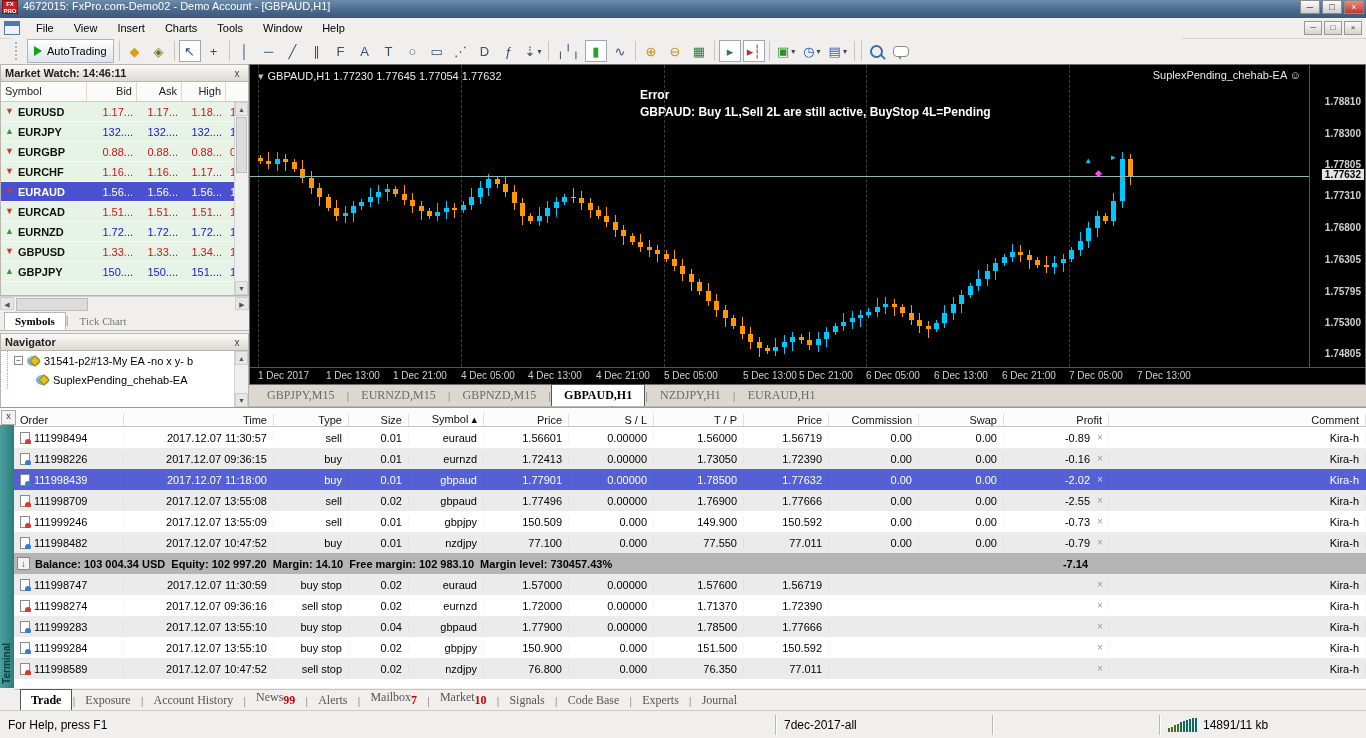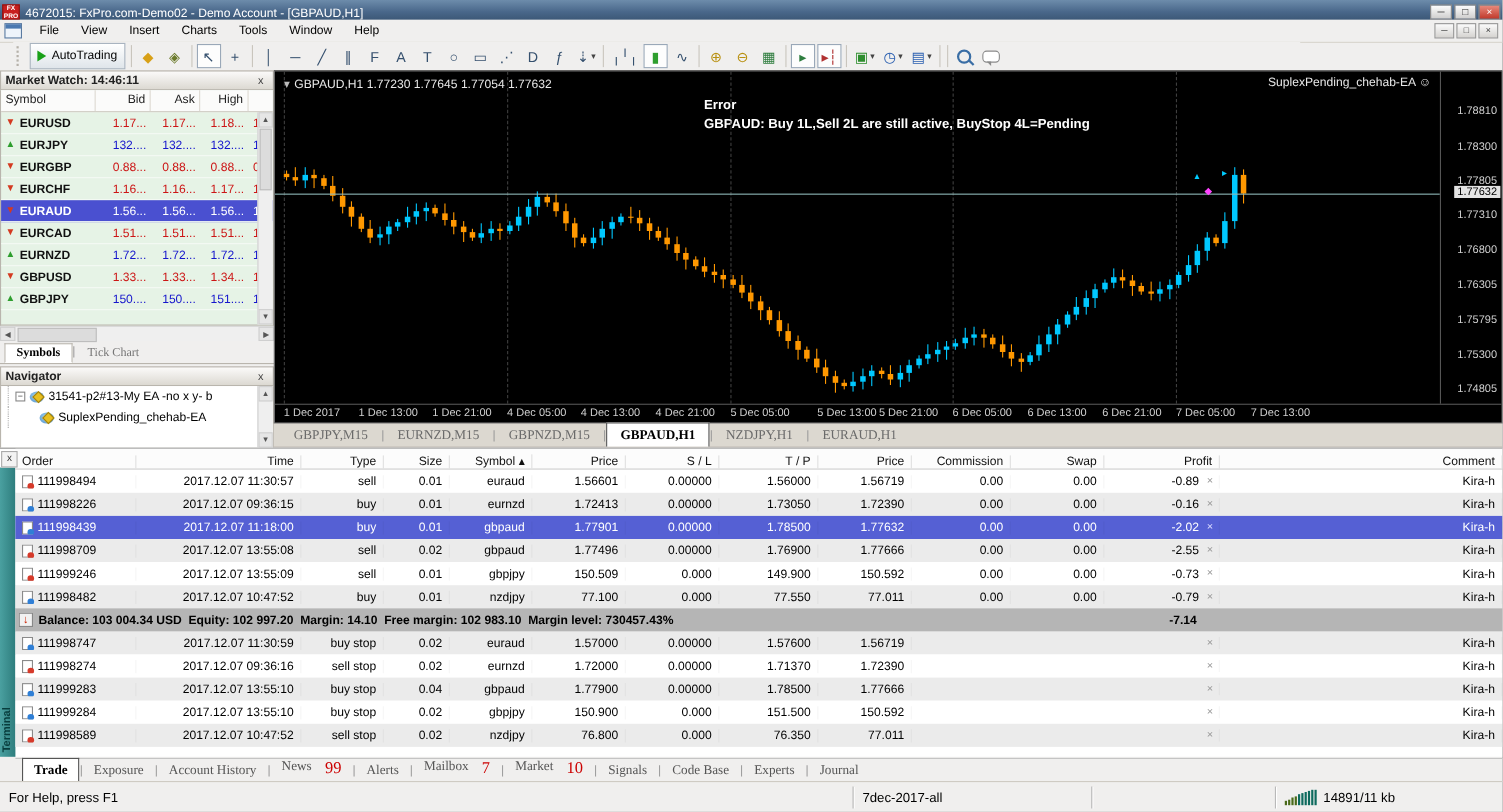--- a/index.html
+++ b/index.html
@@ -1,21 +1,21 @@
 <!DOCTYPE html>
 <html><head>
 <meta charset="utf-8">
 <style>
   html,body{margin:0;padding:0;background:#9a9a9a;}
   #app{position:relative;width:1366px;height:738px;overflow:hidden;background:#f0efee;
        font-family:"Liberation Sans",sans-serif;font-size:11px;color:#000;}
   
   .titlebar{position:absolute;left:0;top:0;width:1366px;height:18px;
     background:linear-gradient(180deg,#6d8cab 0%,#49678a 60%,#3c5877 100%);
-    color:#fff;display:flex;align-items:flex-end;padding:0 2px;box-sizing:border-box;}
+    color:#fff;display:flex;align-items:flex-start;padding:0 2px;box-sizing:border-box;}
   .fxlogo{width:16px;height:14px;background:#c81e1e;color:#fff;font-size:6px;font-weight:bold;
     line-height:7px;text-align:center;margin-right:5px;border:1px solid #8a1212;box-sizing:border-box;}
   .tb-title{flex:1;white-space:nowrap;overflow:hidden;font-size:11px;}
   .winbtns{display:flex;gap:2px;}
   .winbtn{width:20px;height:14px;background:linear-gradient(#fdfdfd,#cfcecd);border:1px solid #8a8a8a;
     font-size:9px;line-height:12px;text-align:center;color:#222;box-sizing:border-box;}
   .winbtn.close{background:linear-gradient(#e98b7d,#c0392b);color:#fff;}
   
   .menubar{position:absolute;left:0;top:18px;width:1366px;height:20px;background:#f0efee;
     border-bottom:1px solid #d8d4cc;display:flex;align-items:center;}
@@ -84,21 +84,21 @@
     box-sizing:border-box;background:#fff;color:#333;margin-right:4px;}
   .ea-ico{width:13px;height:10px;background:radial-gradient(circle at 40% 40%,#9ed2f2,#3e7fc1);
     border-radius:50%;position:relative;margin-right:4px;flex:0 0 13px;}
   .ea-ico:after{content:"";position:absolute;left:4px;top:1px;width:6px;height:6px;background:#e8c020;
     transform:rotate(45deg);border:1px solid #a08010;}
   .dots{border-left:1px dotted #aaa;height:100%;margin:0 0 0 6px;width:6px;}
   
   .chartarea{position:absolute;left:249px;top:64px;width:1117px;height:321px;background:#000;
     border:1px solid #6d6d6d;box-sizing:border-box;}
   .plot{position:absolute;left:0;top:0;width:1059px;height:302px;overflow:hidden;}
-  .paxis{position:absolute;right:0;top:0;width:56px;height:302px;border-left:1px solid #555;box-sizing:border-box;}
+  .paxis{position:absolute;right:0;top:0;width:56px;height:302px;border-left:1px solid #555;box-sizing:border-box;font-weight:bold;}
   .plabel{position:absolute;right:4px;color:#cfcfcf;font-size:10px;}
   .ptag{position:absolute;right:1px;background:#e4e4e4;color:#000;font-size:10px;padding:0 3px;}
   .taxis{position:absolute;left:0;bottom:0;width:1115px;height:17px;border-top:1px solid #555;box-sizing:border-box;}
   .tlabel{position:absolute;top:2px;color:#cfcfcf;font-size:10px;white-space:nowrap;}
   .gridv{position:absolute;top:0;bottom:0;width:0;border-left:1px dashed #3f3f3f;}
   .candle{position:absolute;width:5px;}
   .wick{position:absolute;width:1px;}
   .cpline{position:absolute;left:0;right:0;height:1px;background:#8fb8b8;}
   .ohlc{position:absolute;left:8px;top:5px;color:#e8e8e8;font-size:11px;}
   .wm{position:absolute;left:8px;top:21px;color:#c6c6c6;font-size:11px;line-height:15px;}
@@ -134,21 +134,21 @@
   .pval{flex:1;text-align:right;padding-right:2px;}
   .balrow{position:relative;height:21px;background:#b5b5b5;display:flex;align-items:center;font-weight:bold;box-sizing:border-box;}
   .bal-ico{width:13px;height:13px;background:#f2f2f2;border:1px solid #888;color:#cc2200;font-size:10px;
     line-height:11px;text-align:center;margin:0 5px 0 3px;box-sizing:border-box;}
   .bal-text{white-space:pre;}
   .bal-profit{position:absolute;left:988px;width:86px;text-align:right;}
   .termtabs{position:absolute;left:14px;right:0;top:281px;height:22px;background:#f0efee;border-top:1px solid #c4c4c4;
     display:flex;align-items:flex-end;padding-left:6px;box-sizing:border-box;}
   .ttab{padding:3px 10px;color:#555;font-family:"Liberation Serif",serif;font-size:12px;position:relative;}
   .ttab.on{background:#fff;border:1px solid #555;border-bottom:none;font-weight:bold;color:#000;}
-  .badge{color:#cc0000;font-size:15px;font-weight:normal;vertical-align:sub;margin-left:12px;}
+  .badge{color:#cc0000;font-size:12px;font-weight:bold;vertical-align:sub;}
   
   .statusbar{position:absolute;left:0;top:710px;width:1366px;height:28px;background:#f0efee;
     border-top:1px solid #cfcbc3;display:flex;align-items:center;box-sizing:border-box;font-size:12px;}
   .sb-cell{padding:0 8px;height:20px;line-height:20px;border-left:1px solid #b9b9b9;box-shadow:inset 1px 0 0 #fff;}
   .sb-help{flex:1;padding-left:8px;}
   .sb-file{width:200px;}
   .sb-gap{width:150px;}
   .sb-net{width:190px;display:flex;align-items:center;gap:6px;justify-content:flex-start;}
   .bars{display:flex;align-items:flex-end;gap:1px;height:14px;}
   .bars i{width:2px;display:block;}

